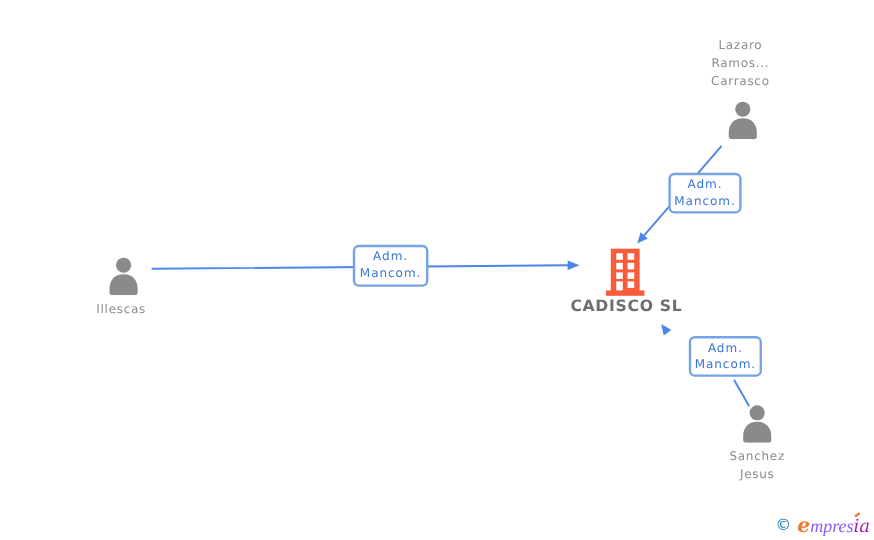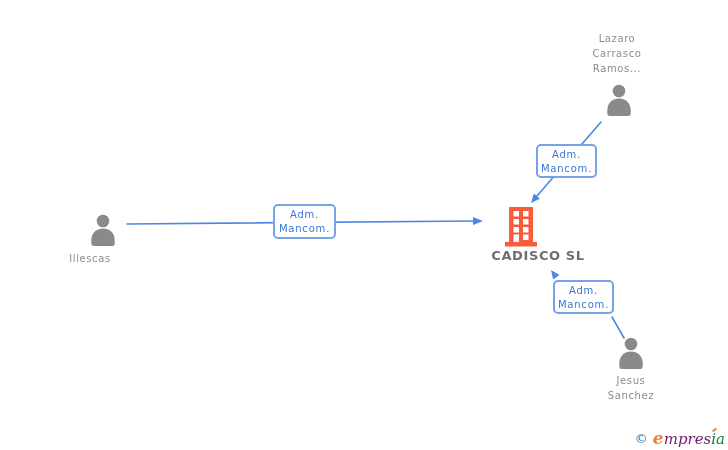--- a/index.html
+++ b/index.html
@@ -15,32 +15,32 @@
   .person-icon{position:absolute;}
   .company-icon{position:absolute;}
   .company-label{
     position:absolute;width:140px;text-align:center;color:#6e6e6e;
     font-weight:bold;font-size:13px;letter-spacing:0.6px;
   }
   .edge-label{
     position:absolute;box-sizing:border-box;background:#ffffff;
     border:2px solid #76a3e6;border-radius:5px;
     color:#3b76d6;font-size:10px;line-height:14px;letter-spacing:0.8px;
-    text-align:center;padding-top:2px;
+    text-align:center;padding-top:2px;margin-left:21px;
   }
   .edge-label .line{white-space:nowrap;}
   .watermark{
     position:absolute;right:3px;bottom:2px;height:20px;
     display:flex;align-items:center;gap:5px;white-space:nowrap;
   }
   .wm-copy{color:#1b74b4;font-size:13px;font-family:"DejaVu Sans",sans-serif;}
   .wm-brand{font-family:"DejaVu Serif","Liberation Serif",serif;font-style:italic;font-size:15px;line-height:18px;}
   .wm-e{color:#ee7d2d;font-size:17px;font-weight:bold;}
-  .wm-rest{color:#701a75;}
-  .wm-ia{color:#15803d;position:relative;}
+  .wm-rest{color:#8b5cf6;font-family:Liberation Serif, serif;}
+  .wm-ia{color:#a21caf;position:relative;}
   .wm-ia .i-accent{
     position:absolute;left:1px;top:-1px;width:5px;height:2px;background:#ee7d2d;
     transform:rotate(-35deg);border-radius:1px;
   }
 </style>
 </head>
 <body>
 
 <div class="canvas">
 
@@ -52,68 +52,68 @@
     </g>
     <g fill="#4d86e8">
       <polygon points="483,221 473,217 473,225"></polygon>
       <polygon points="531,203 533.9,193.6 539.9,198.8"></polygon>
       <polygon points="551,270 559.5,274.9 553.1,279.6"></polygon>
     </g>
   </svg>
 
   <div class="person-label" style="left:557px;top:31px;">
     <div class="line">Lazaro</div>
+    <div class="line">Ramos...</div>
     <div class="line">Carrasco</div>
-    <div class="line">Ramos...</div>
   </div>
   <svg class="person-icon" style="left:605px;top:84px;" width="28" height="32" viewBox="0 0 28 32">
     <g fill="#8a8a8a">
       <circle cx="14" cy="7" r="6.3"></circle>
       <path d="M14 14.5 C 6.5 14.5 2.3 19.5 2.3 26.5 L 2.3 29.7 Q 2.3 32 4.8 32 L 23.2 32 Q 25.7 32 25.7 29.7 L 25.7 26.5 C 25.7 19.5 21.5 14.5 14 14.5 Z"></path>
     </g>
   </svg>
 
   <svg class="person-icon" style="left:89px;top:214px;" width="28" height="32" viewBox="0 0 28 32">
     <g fill="#8a8a8a">
       <circle cx="14" cy="7" r="6.3"></circle>
       <path d="M14 14.5 C 6.5 14.5 2.3 19.5 2.3 26.5 L 2.3 29.7 Q 2.3 32 4.8 32 L 23.2 32 Q 25.7 32 25.7 29.7 L 25.7 26.5 C 25.7 19.5 21.5 14.5 14 14.5 Z"></path>
     </g>
   </svg>
-  <div class="person-label" style="left:30px;top:251px;">
+  <div class="person-label" style="left:41px;top:251px;">
     <div class="line">Illescas</div>
   </div>
 
   <svg class="person-icon" style="left:617px;top:337px;" width="28" height="32" viewBox="0 0 28 32">
     <g fill="#8a8a8a">
       <circle cx="14" cy="7" r="6.3"></circle>
       <path d="M14 14.5 C 6.5 14.5 2.3 19.5 2.3 26.5 L 2.3 29.7 Q 2.3 32 4.8 32 L 23.2 32 Q 25.7 32 25.7 29.7 L 25.7 26.5 C 25.7 19.5 21.5 14.5 14 14.5 Z"></path>
     </g>
   </svg>
   <div class="person-label" style="left:571px;top:373px;">
+    <div class="line">Sanchez</div>
     <div class="line">Jesus</div>
-    <div class="line">Sanchez</div>
   </div>
 
   <svg class="company-icon" style="left:504px;top:207px;" width="34" height="40" viewBox="0 0 34 40">
     <g fill="#f85c3a">
       <rect x="1" y="35" width="32" height="4.5"></rect>
       <rect x="5" y="0" width="24" height="36"></rect>
     </g>
     <g fill="#ffffff">
       <rect x="9.5" y="4" width="5.5" height="5.5"></rect>
       <rect x="19" y="4" width="5.5" height="5.5"></rect>
       <rect x="9.5" y="12" width="5.5" height="5.5"></rect>
       <rect x="19" y="12" width="5.5" height="5.5"></rect>
       <rect x="9.5" y="20" width="5.5" height="5.5"></rect>
       <rect x="19" y="20" width="5.5" height="5.5"></rect>
       <rect x="9.5" y="27.5" width="5.5" height="7.5"></rect>
       <rect x="19" y="27.5" width="5.5" height="5.5"></rect>
     </g>
   </svg>
-  <div class="company-label" style="left:468px;top:248px;">CADISCO SL</div>
+  <div class="company-label" style="left:452px;top:248px;">CADISCO SL</div>
 
   <div class="edge-label" style="left:273px;top:204px;width:63px;height:35px;">
     <div class="line">Adm.</div>
     <div class="line">Mancom.</div>
   </div>
   <div class="edge-label" style="left:536px;top:144px;width:61px;height:34px;">
     <div class="line">Adm.</div>
     <div class="line">Mancom.</div>
   </div>
   <div class="edge-label" style="left:553px;top:280px;width:61px;height:34px;">

